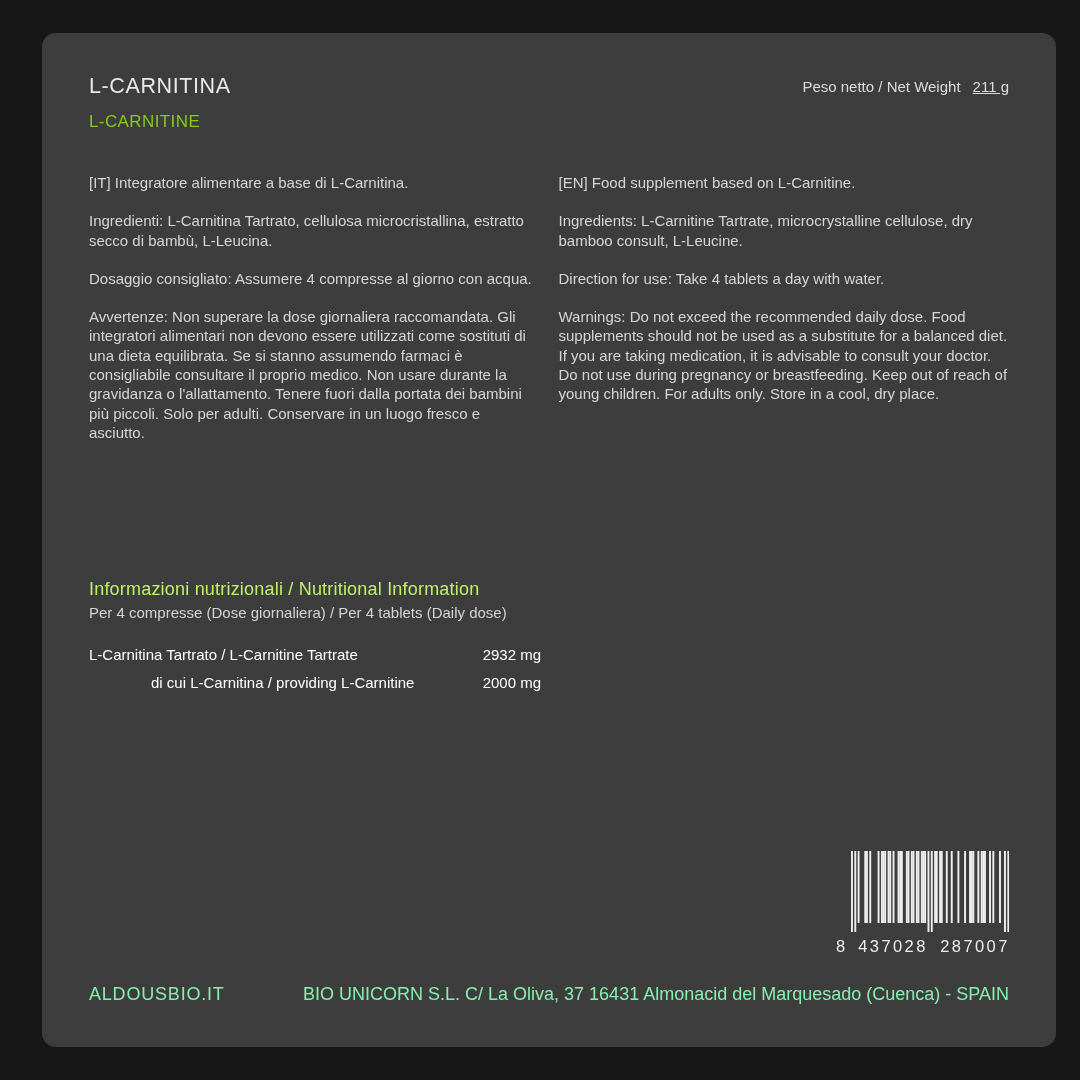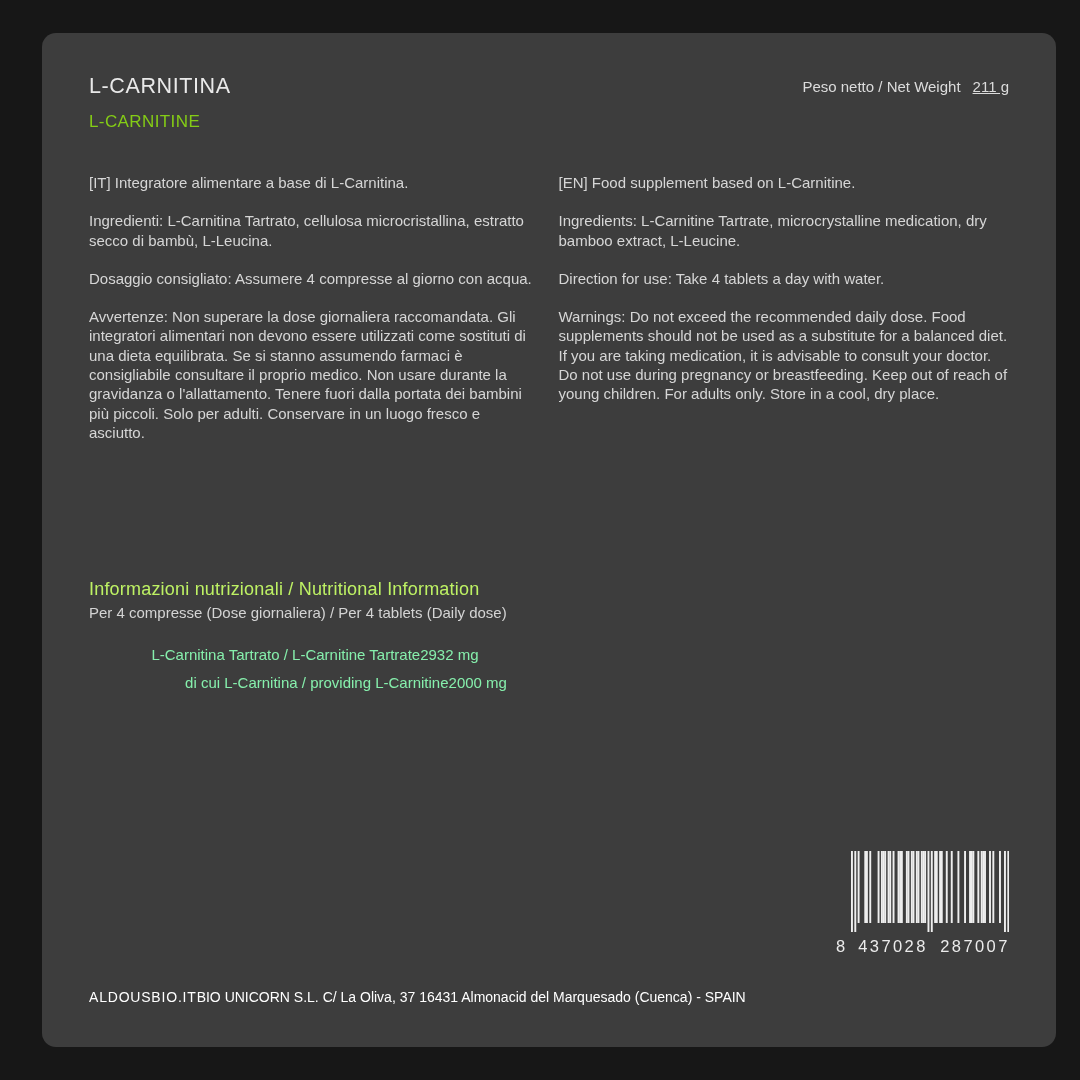--- a/index.html
+++ b/index.html
@@ -25,35 +25,35 @@
   .netweight .value { margin-left:12px;text-decoration:underline; }
   
   .columns { position:absolute; left:47px; top:140px; width:920px; display:flex; gap:19px; }
   .col { flex:1; font-size:15px; line-height:19.3px; color:var(--text,#d6d6d6); }
   .col p { margin:0 0 19px 0; }
   
   .nutrition { position:absolute; left:47px; top:545px; width:452px; }
   .nutrition h3 { font-size:18px; font-weight:400; color:#bef264; line-height:22px; letter-spacing:.2px; }
   .nutrition .dose { font-size:15px; line-height:19px; margin-top:3px; color:#d4d4d4; }
   .ntable { margin-top:23px; }
-  .nrow { display:flex; justify-content:center; font-size:15px; line-height:19px; color:#86efac; }
+  .nrow { display:flex; justify-content:space-between; font-size:15px; line-height:19px; color:#ffffff; }
   .nrow + .nrow { margin-top:9px; }
   .nrow.indent .nlabel { padding-left:62px; }
   .nvalue { text-align:right; }
   
   .barcode { position:absolute; right:47px; top:818px; width:158px; }
   .bc-bars { display:block; }
   .bc-digits { position:relative; height:20px; margin-top:1px; font-size:16.5px; color:#ececec; }
   .d-first { position:absolute; left:-15px; top:0; }
   .d-left  { position:absolute; left:2px;  width:80px; text-align:center; letter-spacing:2.4px; }
   .d-right { position:absolute; left:84px; width:80px; text-align:center; letter-spacing:2.4px; }
   
   .footer { position:absolute; left:47px; right:47px; bottom:42px;
-            display:flex; justify-content:flex-start; align-items:baseline;
-            font-size:14px; color:#ffffff; }
+            display:flex; justify-content:space-between; align-items:baseline;
+            font-size:18px; color:#86efac; }
   .footer .site { letter-spacing:.8px; }
 </style>
 </head>
 <body>
 
 <div class="card">
 
   <div class="titles">
     <div class="title">L-CARNITINA</div>
     <div class="subtitle">L-CARNITINE</div>
@@ -65,21 +65,21 @@
 
   <div class="columns">
     <div class="col">
       <p>[IT] Integratore alimentare a base di L-Carnitina.</p>
       <p>Ingredienti: L-Carnitina Tartrato, cellulosa microcristallina, estratto secco di bambù, L-Leucina.</p>
       <p>Dosaggio consigliato: Assumere 4 compresse al giorno con acqua.</p>
       <p>Avvertenze: Non superare la dose giornaliera raccomandata. Gli integratori alimentari non devono essere utilizzati come sostituti di una dieta equilibrata. Se si stanno assumendo farmaci è consigliabile consultare il proprio medico. Non usare durante la gravidanza o l'allattamento. Tenere fuori dalla portata dei bambini più piccoli. Solo per adulti. Conservare in un luogo fresco e asciutto.</p>
     </div>
     <div class="col">
       <p>[EN] Food supplement based on L-Carnitine.</p>
-      <p>Ingredients: L-Carnitine Tartrate, microcrystalline medication, dry bamboo extract, L-Leucine.</p>
+      <p>Ingredients: L-Carnitine Tartrate, microcrystalline cellulose, dry bamboo consult, L-Leucine.</p>
       <p>Direction for use: Take 4 tablets a day with water.</p>
       <p>Warnings: Do not exceed the recommended daily dose. Food supplements should not be used as a substitute for a balanced diet. If you are taking medication, it is advisable to consult your doctor. Do not use during pregnancy or breastfeeding. Keep out of reach of young children. For adults only. Store in a cool, dry place.</p>
     </div>
   </div>
 
   <div class="nutrition">
     <h3>Informazioni nutrizionali / Nutritional Information</h3>
     <p class="dose">Per 4 compresse (Dose giornaliera) / Per 4 tablets (Daily dose)</p>
     <div class="ntable">
       <div class="nrow">

